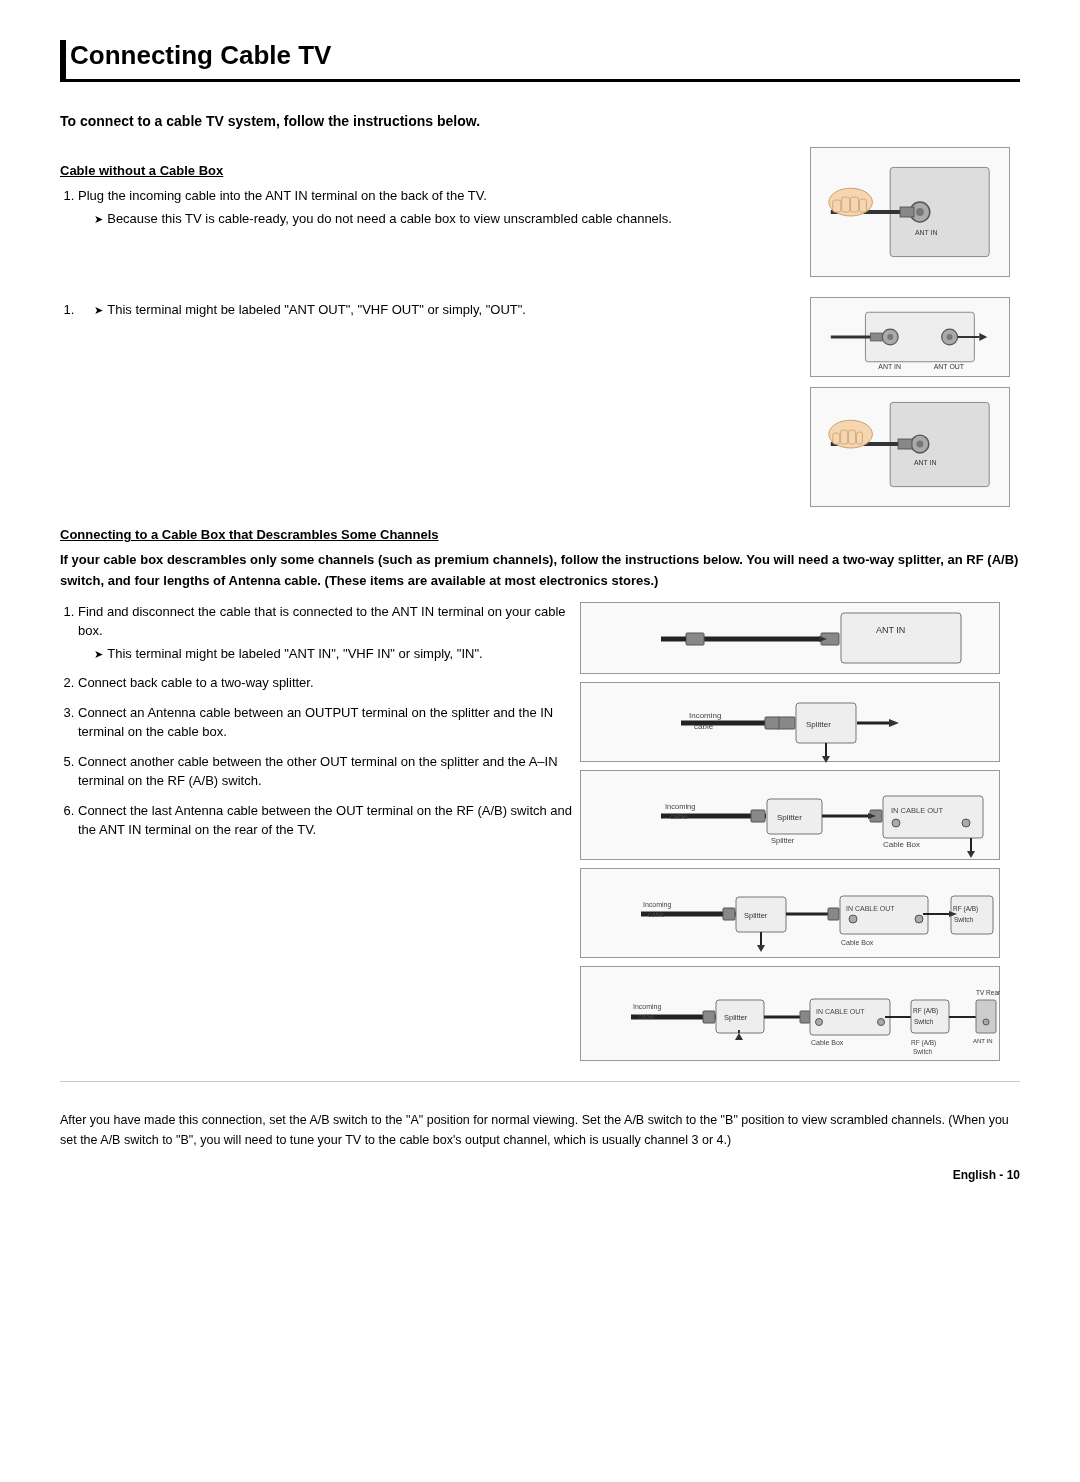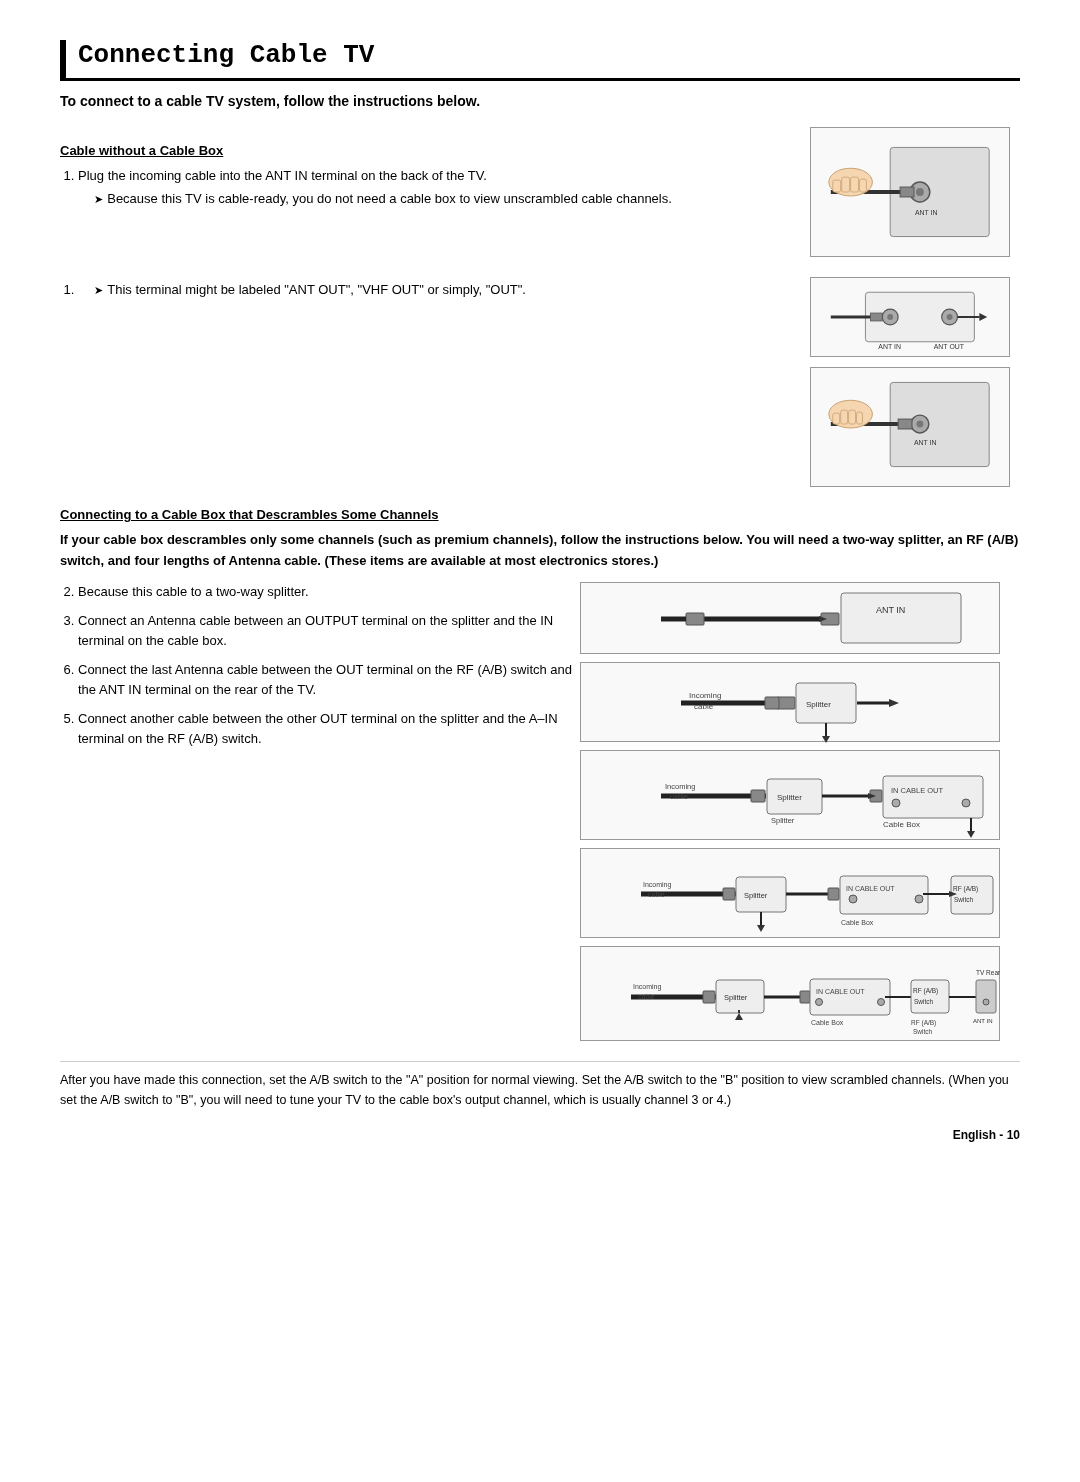--- a/index.html
+++ b/index.html
@@ -10,24 +10,23 @@
       color: #000;
       width: 1080px;
       min-height: 1482px;
       padding: 40px 60px;
     }
     .page-title {
       font-size: 26px;
       font-weight: bold;
       border-bottom: 3px solid #000;
       padding-bottom: 8px;
-      margin-bottom: 12px;
+      margin-bottom: 31px;
       border-left: 6px solid #000;
-      padding-left: 12px;
-      font-family: Liberation Mono, monospace;
+      padding-left: 4px;
     }
     .intro-bold {
       font-weight: bold;
       font-size: 14px;
       margin-bottom: 18px;
     }
     .section-title {
       font-weight: bold;
       font-size: 13px;
       text-decoration: underline;
@@ -95,21 +94,21 @@
     .diag {
       border: 1px solid #999;
       background: #f9f9f9;
       position: relative;
     }
     .footer-text {
       font-size: 12.5px;
       line-height: 1.6;
       margin-top: 20px;
       border-top: 1px solid #ccc;
-      padding-top: 8px;
+      padding-top: 28px;
     }
     .page-number {
       text-align: right;
       font-weight: bold;
       font-size: 12px;
       margin-top: 18px;
     }
   </style>
 </head>
 <body>
@@ -199,31 +198,37 @@
     </div>
   </div>
 </div>
 
 <div class="section-some">
   <div class="section-title">Connecting to a Cable Box that Descrambles Some Channels</div>
   <p class="bold-warning">If your cable box descrambles only some channels (such as premium channels), follow the instructions below. You will need a two-way splitter, an RF (A/B) switch, and four lengths of Antenna cable. (These items are available at most electronics stores.)</p>
 
   <div class="content-area" style="align-items:flex-start;">
     <div class="text-col">
+      <ol>
+        <li>
+          <span>Find and disconnect the cable that is connected to the ANT IN terminal on your cable box.</span>
+          <div class="arrow-note">This terminal might be labeled "ANT IN", "VHF IN" or simply, "IN".</div>
+        </li>
+      </ol>
       <ol start="2">
-        <li>Because this cable to a two-way splitter.</li>
+        <li>Connect back cable to a two-way splitter.</li>
       </ol>
       <ol start="3">
         <li>Connect an Antenna cable between an OUTPUT terminal on the splitter and the IN terminal on the cable box.</li>
       </ol>
+      <ol start="5">
+        <li>Connect another cable between the other OUT terminal on the splitter and the A–IN terminal on the RF (A/B) switch.</li>
+      </ol>
       <ol start="6">
         <li>Connect the last Antenna cable between the OUT terminal on the RF (A/B) switch and the ANT IN terminal on the rear of the TV.</li>
-      </ol>
-      <ol start="5">
-        <li>Connect another cable between the other OUT terminal on the splitter and the A–IN terminal on the RF (A/B) switch.</li>
       </ol>
     </div>
 
     <div style="width:440px; display:flex; flex-direction:column; gap:8px;">
 
       <div class="diag" style="width:420px;height:72px;">
         <svg width="420" height="72" viewBox="0 0 420 72">
 
           <rect x="260" y="10" width="120" height="50" rx="3" fill="#eee" stroke="#777" stroke-width="1"></rect>
           <text x="295" y="30" font-size="9" font-family="Arial" fill="#333">ANT IN</text>

